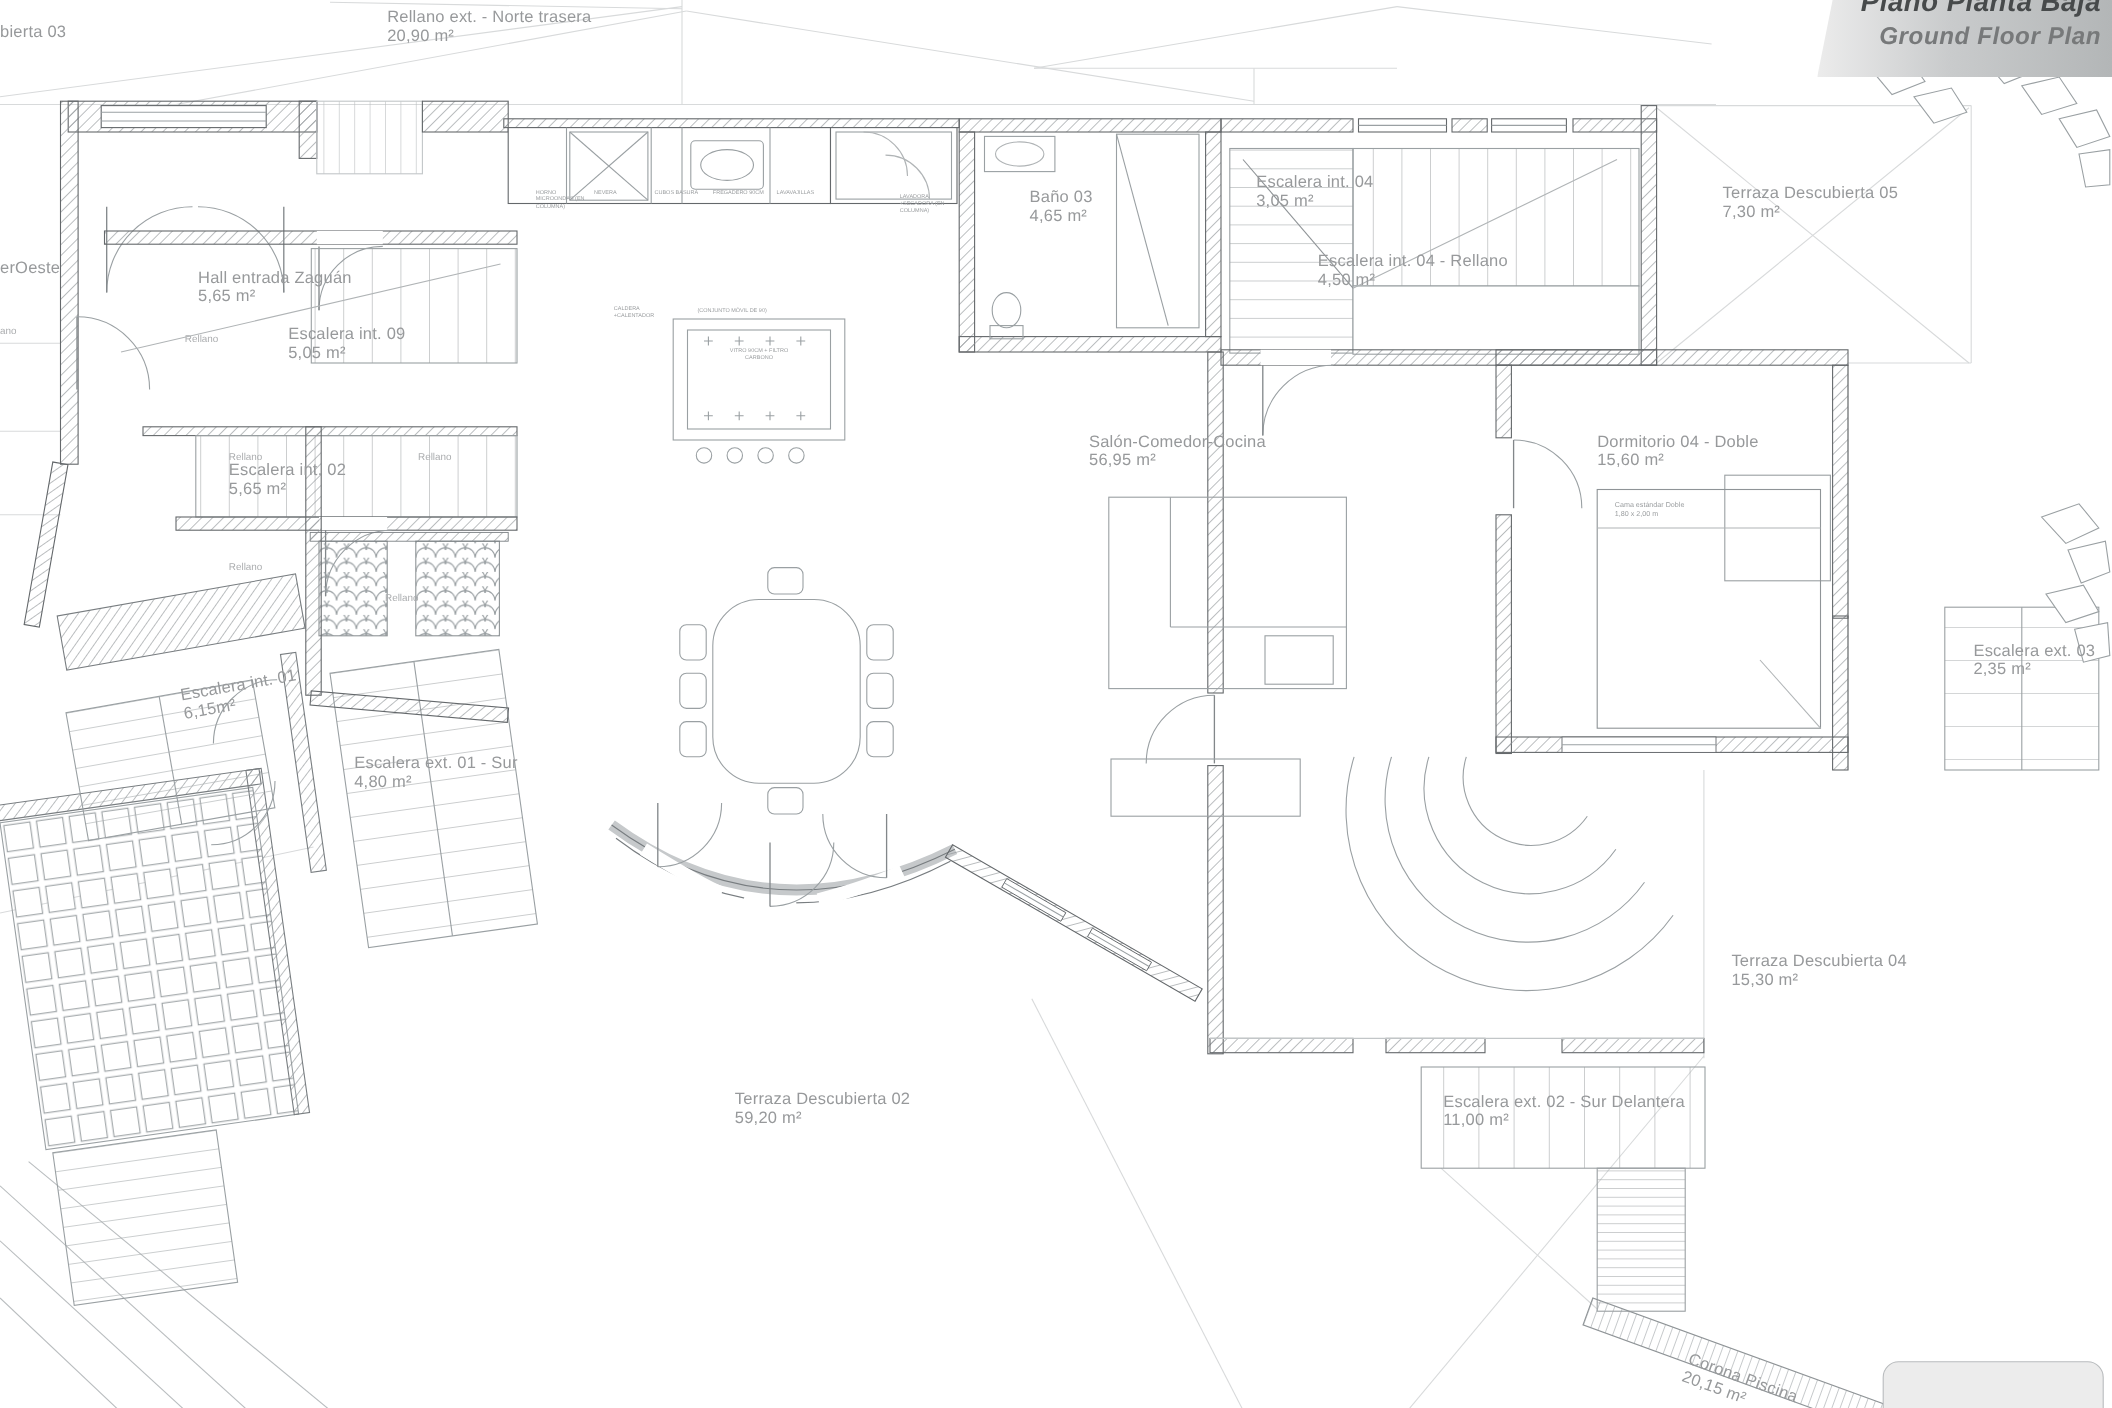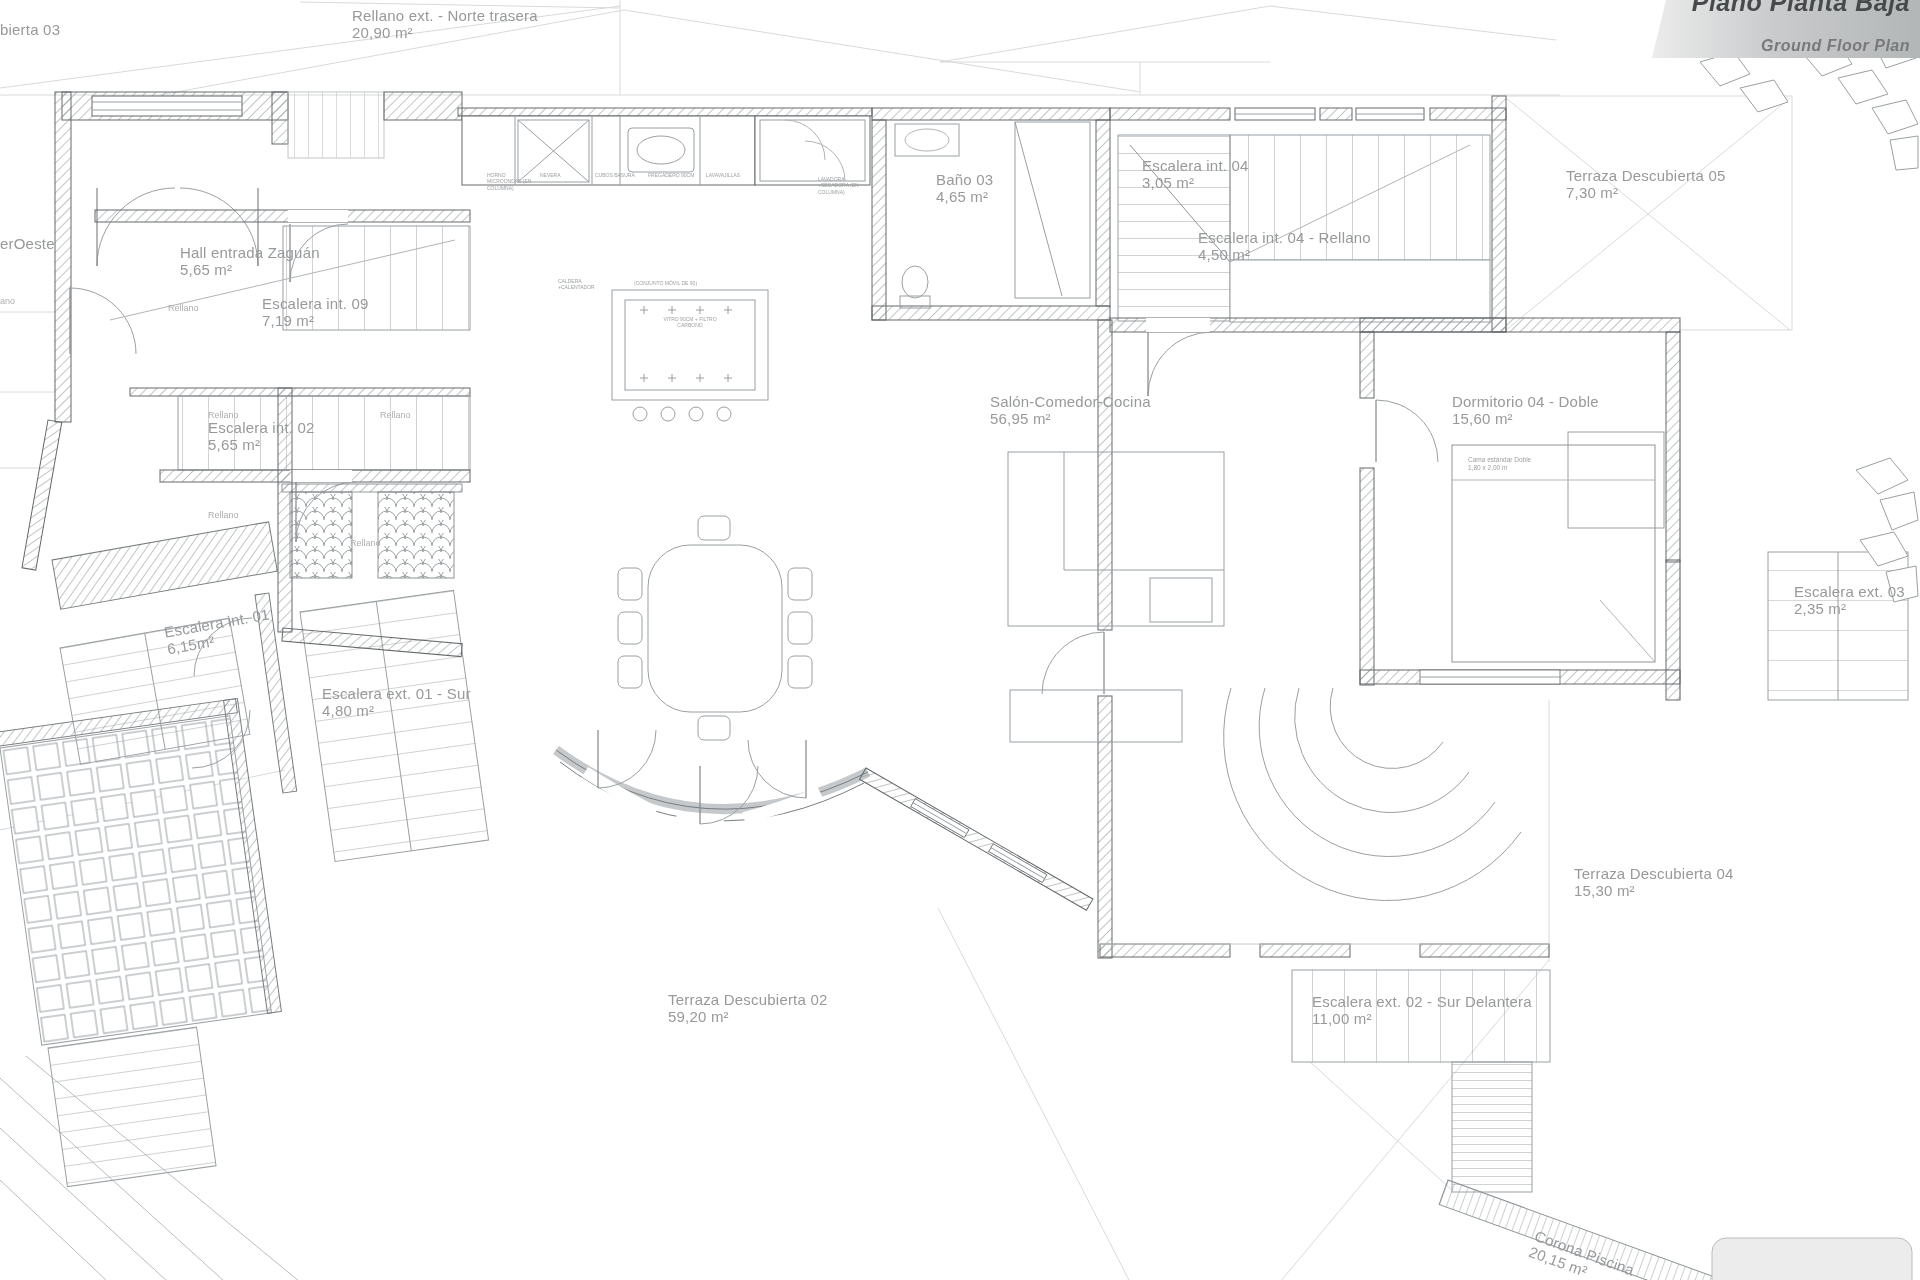--- a/index.html
+++ b/index.html
@@ -1,24 +1,24 @@
 <!DOCTYPE html>
 <html><head>
 <meta charset="utf-8">
 <style>
   html,body{margin:0;padding:0;background:#ffffff;}
   .stage{position:relative;width:1920px;height:1280px;overflow:hidden;background:#fff;
          font-family:"Liberation Sans",sans-serif;}
   .stage svg{position:absolute;left:0;top:0;}
-  .titlebar{position:absolute;right:0;top:0;width:268px;height:58px;
+  .titlebar{position:absolute;right:0;top:0;width:268px;height:70px;
             background:linear-gradient(90deg,#ececec 0%,#c9cbcc 45%,#b3b6b7 100%);
             clip-path:polygon(14px 0,100% 0,100% 100%,0 100%);
             overflow:hidden;text-align:right;padding-right:10px;box-sizing:border-box;}
   .titlebar .t1{font-size:25px;font-weight:bold;font-style:italic;color:#474a4b;margin-top:-12px;letter-spacing:.5px;}
-  .titlebar .t2{font-size:16px;font-weight:bold;font-style:italic;color:#77797a;margin-top:20px;letter-spacing:.5px;}
+  .titlebar .t2{font-size:22px;font-weight:bold;font-style:italic;color:#77797a;margin-top:3px;letter-spacing:.5px;}
   .room-label{position:absolute;font-size:15px;line-height:1.12;color:#97999b;white-space:nowrap;letter-spacing:.2px;}
   .room-label span{display:block;}
   .rot-n10{transform:rotate(-10deg);transform-origin:left top;}
   .rot-20{transform:rotate(20deg);transform-origin:left top;}
   .mini{position:absolute;font-size:9px;color:#acaeb0;white-space:nowrap;}
   .micro{position:absolute;font-size:5px;line-height:1.25;color:#9b9ea0;text-transform:uppercase;width:46px;}
   .micro.nw{width:auto;white-space:nowrap;}
   .bedlbl{position:absolute;font-size:6.5px;line-height:1.3;color:#9b9ea0;white-space:nowrap;}
 </style>
 </head>
@@ -361,21 +361,21 @@
 <div class="room-label" style="left:352px;top:8px">
   <span>Rellano ext. - Norte trasera</span>
       <span>20,90 m²</span>
     </div>
 <div class="room-label" style="left:180px;top:245px">
   <span>Hall entrada Zaguán</span>
       <span>5,65 m²</span>
     </div>
 <div class="room-label" style="left:262px;top:296px">
   <span>Escalera int. 09</span>
-      <span>7,19 m²</span>
+      <span>5,05 m²</span>
     </div>
 <div class="room-label" style="left:208px;top:420px">
   <span>Escalera int. 02</span>
       <span>5,65 m²</span>
     </div>
 <div class="room-label rot-n10" style="left:163px;top:625px">
   <span>Escalera int. 01</span>
       <span>6,15m²</span>
     </div>
 <div class="room-label" style="left:322px;top:686px">

